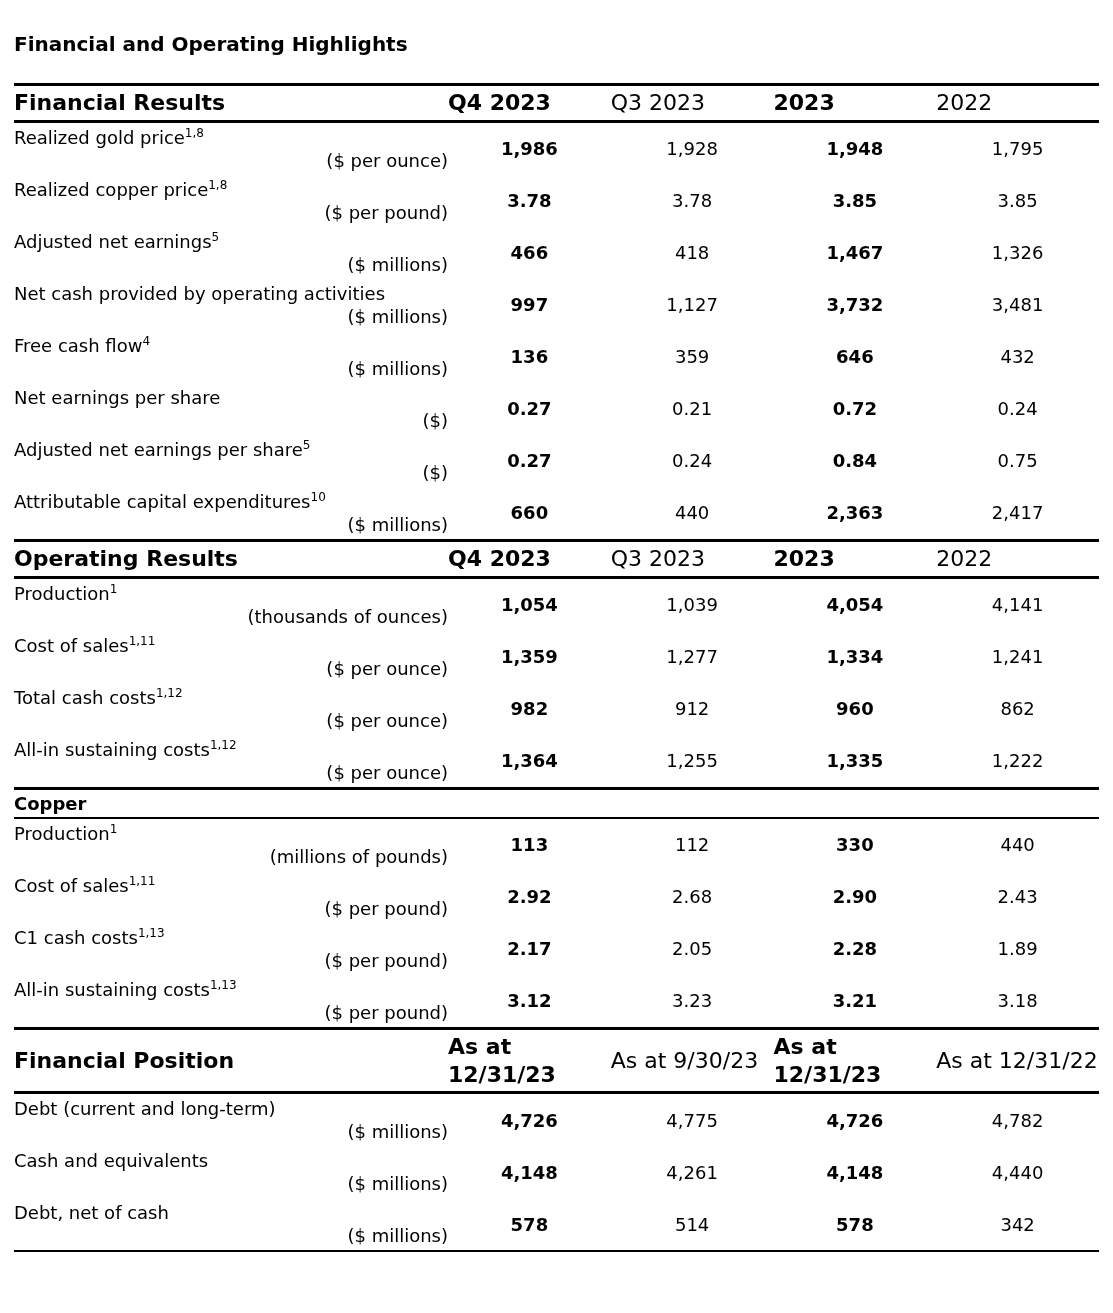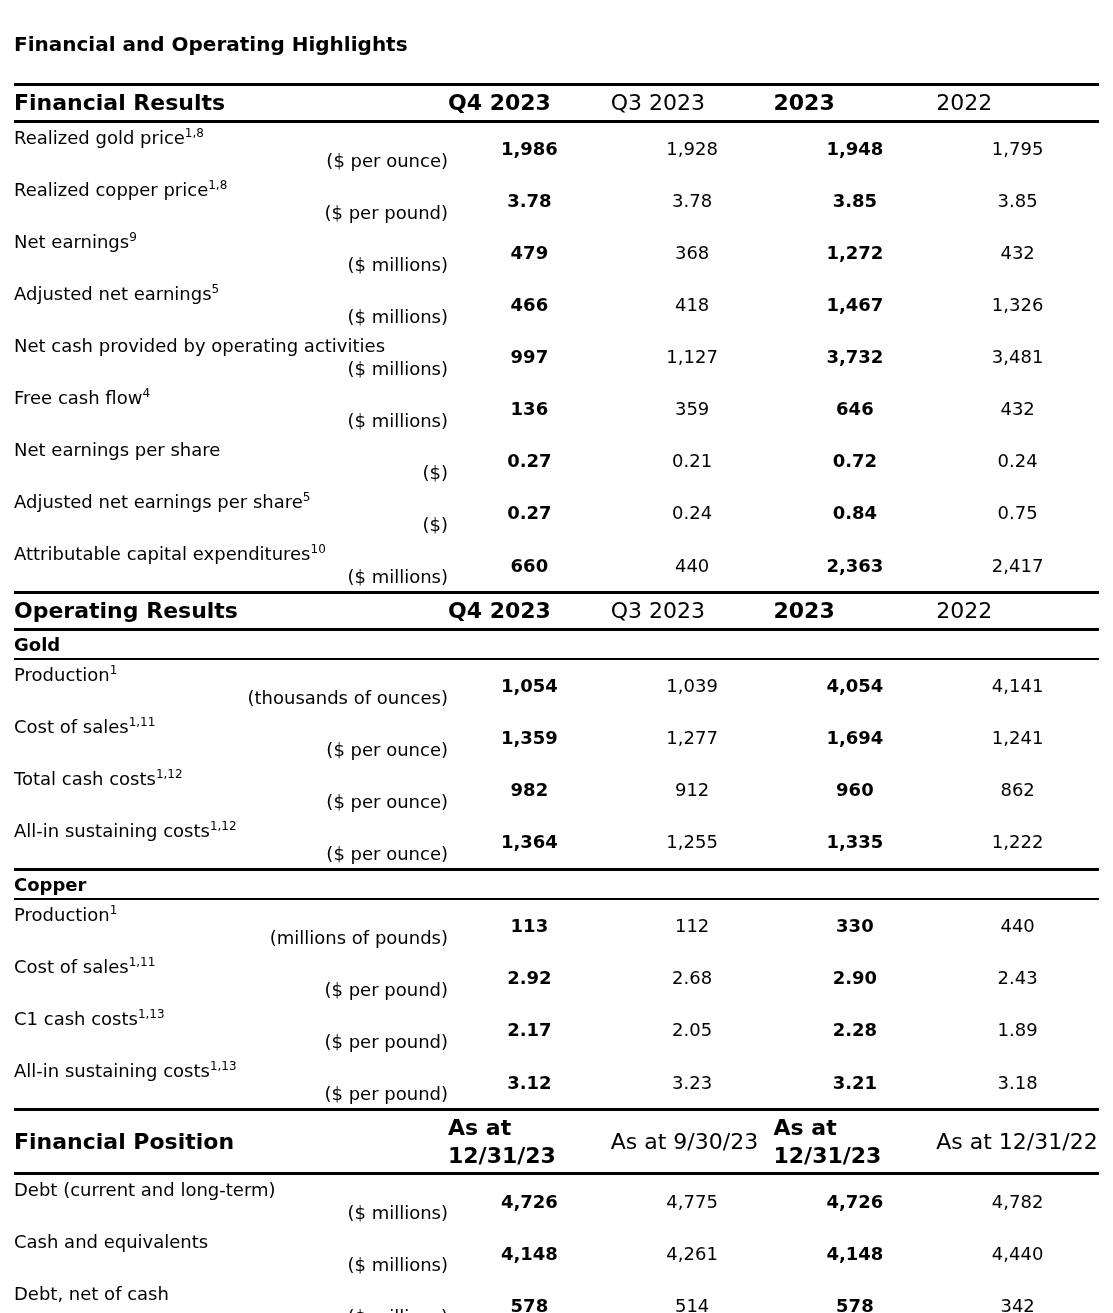--- a/index.html
+++ b/index.html
@@ -91,30 +91,20 @@
         <div class="l1"><span>Realized copper price</span><sup>1,8</sup></div>
         <div class="l2">($ per pound)</div>
       </td>
       <td class="vc b">3.78</td>
       <td class="vc">3.78</td>
       <td class="vc b">3.85</td>
       <td class="vc">3.85</td>
     </tr>
     <tr class="drow">
       <td class="lc">
-        <div class="l1"><span>Net earnings</span><sup>9</sup></div>
-        <div class="l2">($ millions)</div>
-      </td>
-      <td class="vc b">479</td>
-      <td class="vc">368</td>
-      <td class="vc b">1,272</td>
-      <td class="vc">432</td>
-    </tr>
-    <tr class="drow">
-      <td class="lc">
         <div class="l1"><span>Adjusted net earnings</span><sup>5</sup></div>
         <div class="l2">($ millions)</div>
       </td>
       <td class="vc b">466</td>
       <td class="vc">418</td>
       <td class="vc b">1,467</td>
       <td class="vc">1,326</td>
     </tr>
     <tr class="drow">
       <td class="lc">
@@ -176,42 +166,39 @@
             <div class="p1">Q3 2023</div>
           </td>
       <td class="hc b">
             <div class="p1">2023</div>
           </td>
       <td class="hc">
             <div class="p1">2022</div>
           </td>
     </tr>
 
-    <tr class="srow">
-      <td colspan="5">Gold</td>
-    </tr>
 
     <tr class="drow">
       <td class="lc">
         <div class="l1"><span>Production</span><sup>1</sup></div>
         <div class="l2">(thousands of ounces)</div>
       </td>
       <td class="vc b">1,054</td>
       <td class="vc">1,039</td>
       <td class="vc b">4,054</td>
       <td class="vc">4,141</td>
     </tr>
     <tr class="drow">
       <td class="lc">
         <div class="l1"><span>Cost of sales</span><sup>1,11</sup></div>
         <div class="l2">($ per ounce)</div>
       </td>
       <td class="vc b">1,359</td>
       <td class="vc">1,277</td>
-      <td class="vc b">1,694</td>
+      <td class="vc b">1,334</td>
       <td class="vc">1,241</td>
     </tr>
     <tr class="drow">
       <td class="lc">
         <div class="l1"><span>Total cash costs</span><sup>1,12</sup></div>
         <div class="l2">($ per ounce)</div>
       </td>
       <td class="vc b">982</td>
       <td class="vc">912</td>
       <td class="vc b">960</td>

